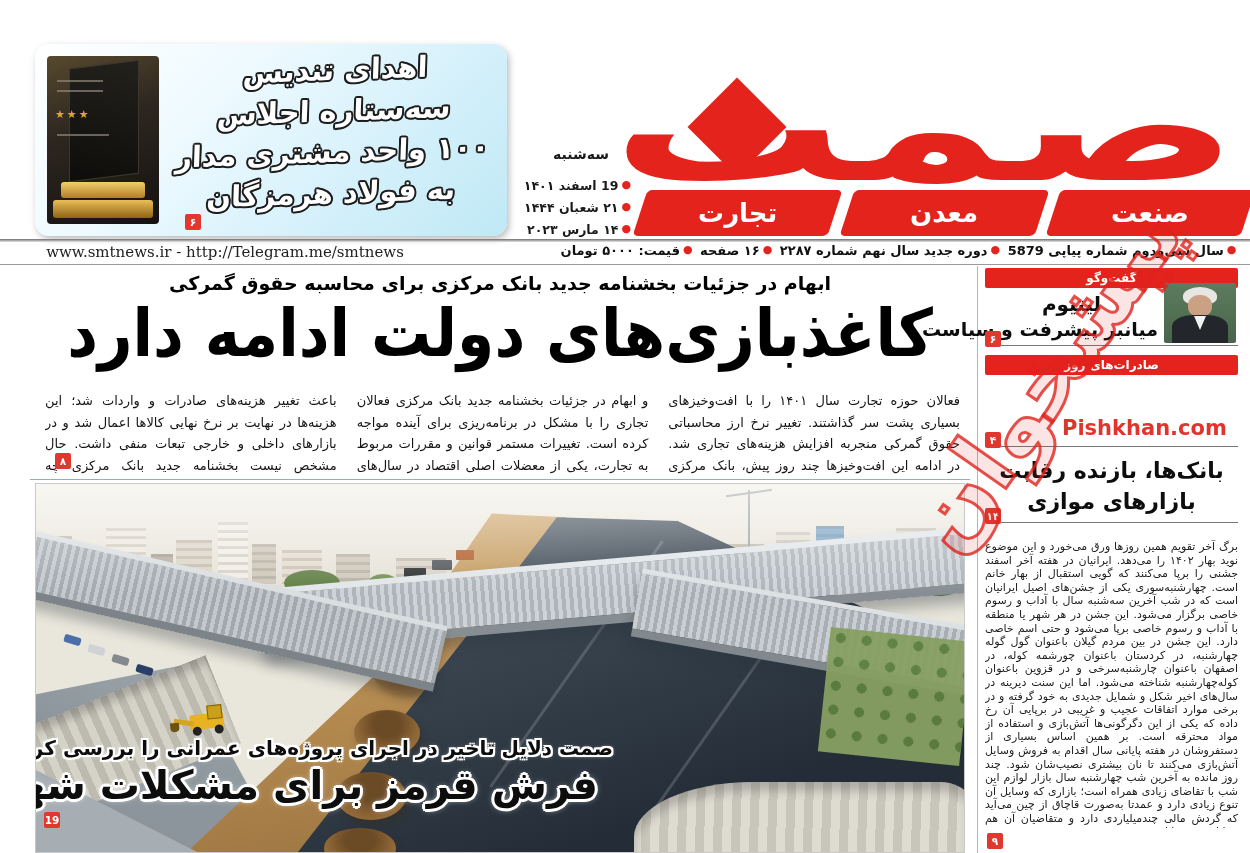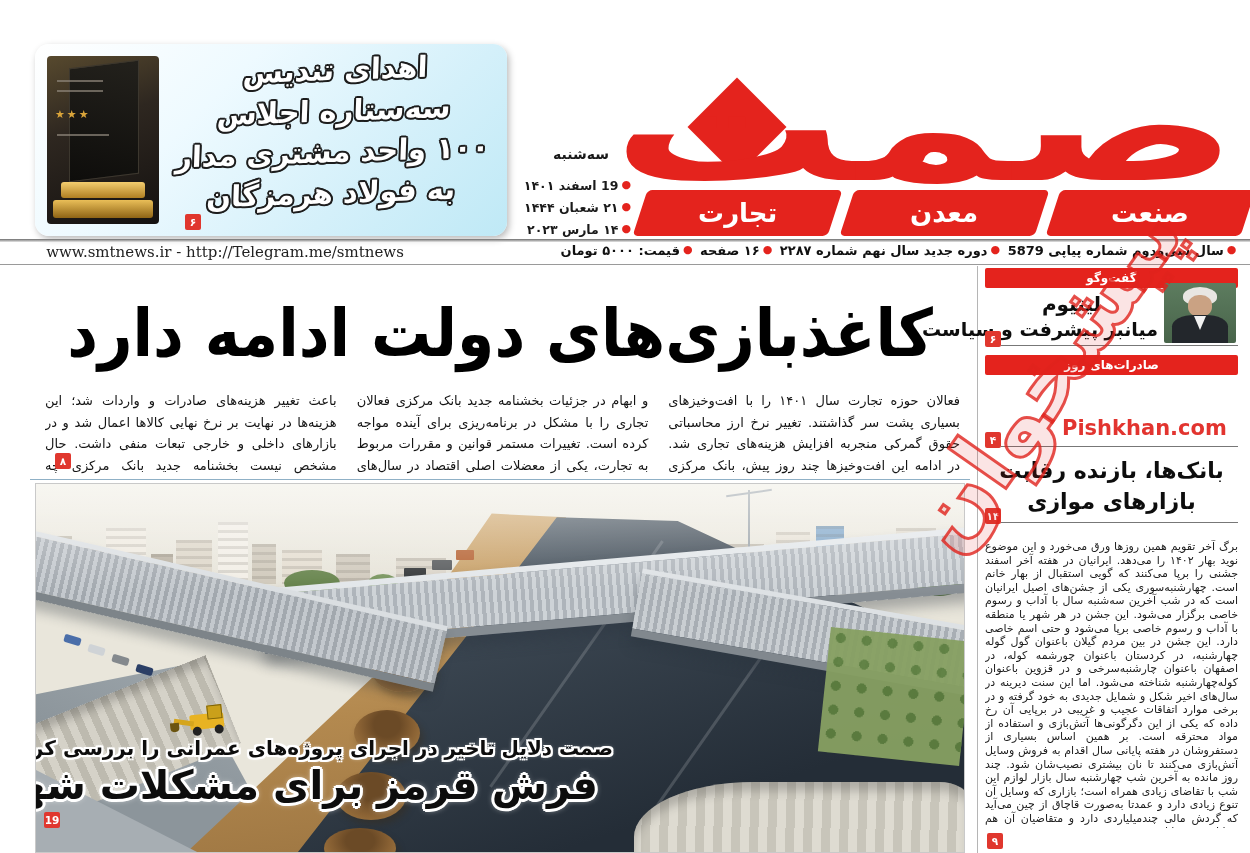--- a/index.html
+++ b/index.html
@@ -206,20 +206,21 @@
     <span class="dot">●</span><span>۱۶ صفحه</span>
     <span class="dot">●</span><span>قیمت: ۵۰۰۰ تومان</span>
   </div>
   <div class="abs urls">
     <span>www.smtnews.ir</span>
     <span>-</span>
     <span>http://Telegram.me/smtnews</span>
   </div>
   <div class="abs rule-bot"></div>
 
+  <div class="abs kicker rtl">ابهام در جزئیات بخشنامه جدید بانک مرکزی برای محاسبه حقوق گمرکی</div>
   <div class="abs headline rtl">کاغذبازی‌های دولت ادامه دارد</div>
   <div class="abs lead-cols">
     <div class="lead-col">فعالان حوزه تجارت سال ۱۴۰۱ را با افت‌وخیزهای بسیاری پشت سر گذاشتند. تغییر نرخ ارز محاسباتی حقوق گمرکی منجربه افزایش هزینه‌های تجاری شد. در ادامه این افت‌وخیزها چند روز پیش، بانک مرکزی برای محاسبه حقوق گمرکی بخشنامه جدید صادر و ابلاغ کرد. سیاست‌های ارزی گمرکی جدید بازهم با اماواگرهای زیادی همراه است</div>
     <div class="lead-col">و ابهام در جزئیات بخشنامه جدید بانک مرکزی فعالان تجاری را با مشکل در برنامه‌ریزی برای آینده مواجه کرده است. تغییرات مستمر قوانین و مقررات مربوط به تجارت، یکی از معضلات اصلی اقتصاد در سال‌های اخیر به‌شمار می‌رود. چنانچه طی یک سال گذشته، صدور بخشنامه‌های مکرر</div>
     <div class="lead-col">باعث تغییر هزینه‌های صادرات و واردات شد؛ این هزینه‌ها در نهایت بر نرخ نهایی کالاها اعمال شد و در بازارهای داخلی و خارجی تبعات منفی داشت. حال مشخص نیست بخشنامه جدید بانک مرکزی چه پیامدهایی خواهد داشت. بر همین اساس به‌نظر می‌رسد کاغذبازی‌های ناتمام دولت ادامه دارد.</div>
   </div>
   <span class="abs badge lead-badge">۸</span>
   <div class="abs photo-rule"></div>
 
   <div class="abs photo">

